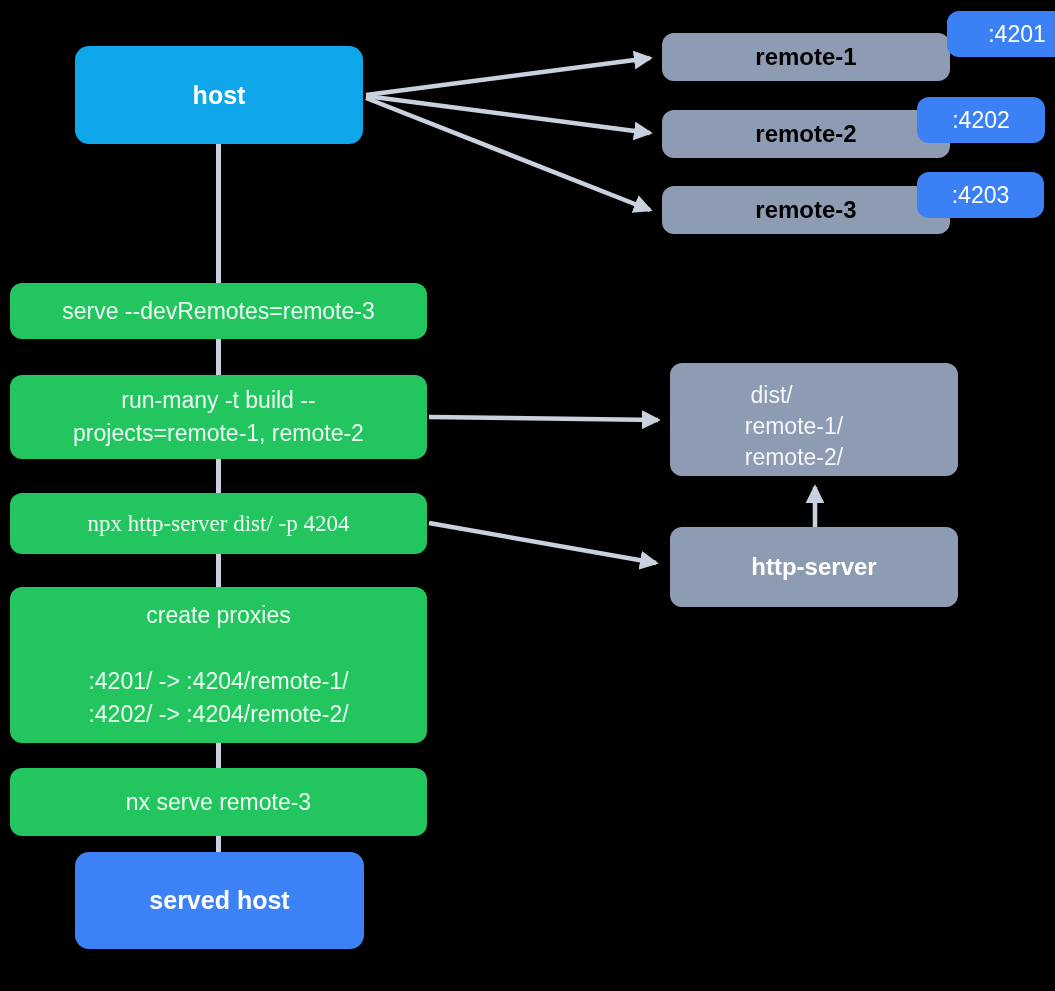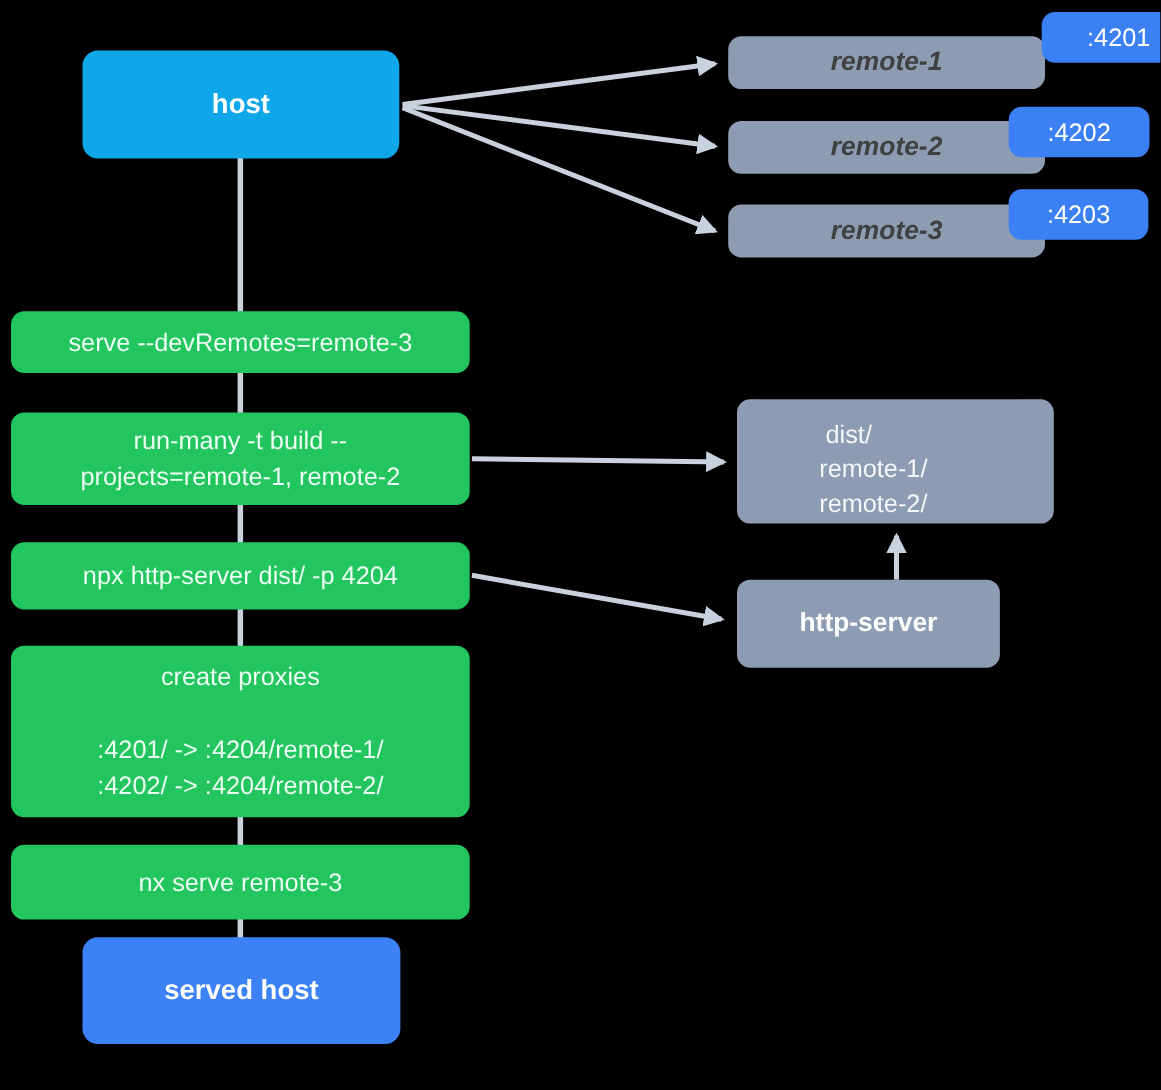--- a/index.html
+++ b/index.html
@@ -6,21 +6,21 @@
   .stage{
     position:relative;width:1055px;height:991px;background:#000;overflow:hidden;
     font-family:"Liberation Sans","DejaVu Sans",sans-serif;
   }
   .wires{position:absolute;left:0;top:0;z-index:0;}
   .node{
     position:absolute;z-index:1;display:flex;align-items:center;justify-content:center;
     text-align:center;box-sizing:border-box;
   }
   .node-host{background:#0FA7E9;border-radius:14px;color:#fff;font-weight:700;font-size:25px;}
-  .node-remote{background:#8D9CB2;border-radius:12px;color:#404040;font-weight:700;font-size:24px;font-style:italic;}
+  .node-remote{background:#8D9CB2;border-radius:12px;color:#000000;font-weight:700;font-size:24px;}
   .badge{
     position:absolute;z-index:2;display:flex;align-items:center;justify-content:center;
     background:#3C80F6;border-radius:12px;color:#fff;font-weight:500;font-size:23px;
   }
   .node-step{
     background:#22C55E;border-radius:12px;color:#ECFDF3;font-weight:400;font-size:23px;
     white-space:pre;line-height:33px;
   }
   .node-dist{
     background:#8D9CB2;border-radius:12px;color:#F3F6FA;font-weight:400;font-size:23px;
@@ -77,42 +77,42 @@
 
   <div class="node node-step" style="left:10px;top:283px;width:417px;height:56px;">
     <span>serve --devRemotes=remote-3</span>
   </div>
 
   <div class="node node-step" style="left:10px;top:375px;width:417px;height:84px;">
     <span>run-many -t build --
 projects=remote-1, remote-2</span>
   </div>
 
-  <div class="node node-step" style="left:10px;top:493px;width:417px;height:61px;">
+  <div class="node node-step" style="left:10px;top:493px;width:417px;height:61px;font-family:Liberation Serif, serif;">
     <span>npx http-server dist/ -p 4204</span>
   </div>
 
   <div class="node node-step" style="left:10px;top:587px;width:417px;height:156px;">
     <span>create proxies
 
 :4201/ -&gt; :4204/remote-1/
 :4202/ -&gt; :4204/remote-2/</span>
   </div>
 
   <div class="node node-step" style="left:10px;top:768px;width:417px;height:68px;">
     <span>nx serve remote-3</span>
   </div>
 
   <div class="node node-dist" style="left:670px;top:363px;width:288px;height:113px;text-align:center;">
     <span>dist/
        remote-1/
        remote-2/</span>
   </div>
 
-  <div class="node node-httpserver" style="left:670px;top:527px;width:239px;height:80px;">
+  <div class="node node-httpserver" style="left:670px;top:527px;width:288px;height:80px;">
     <span>http-server</span>
   </div>
 
   <div class="node node-served" style="left:75px;top:852px;width:289px;height:97px;">
     <span>served host</span>
   </div>
 
 </div>
 
 </body></html>

